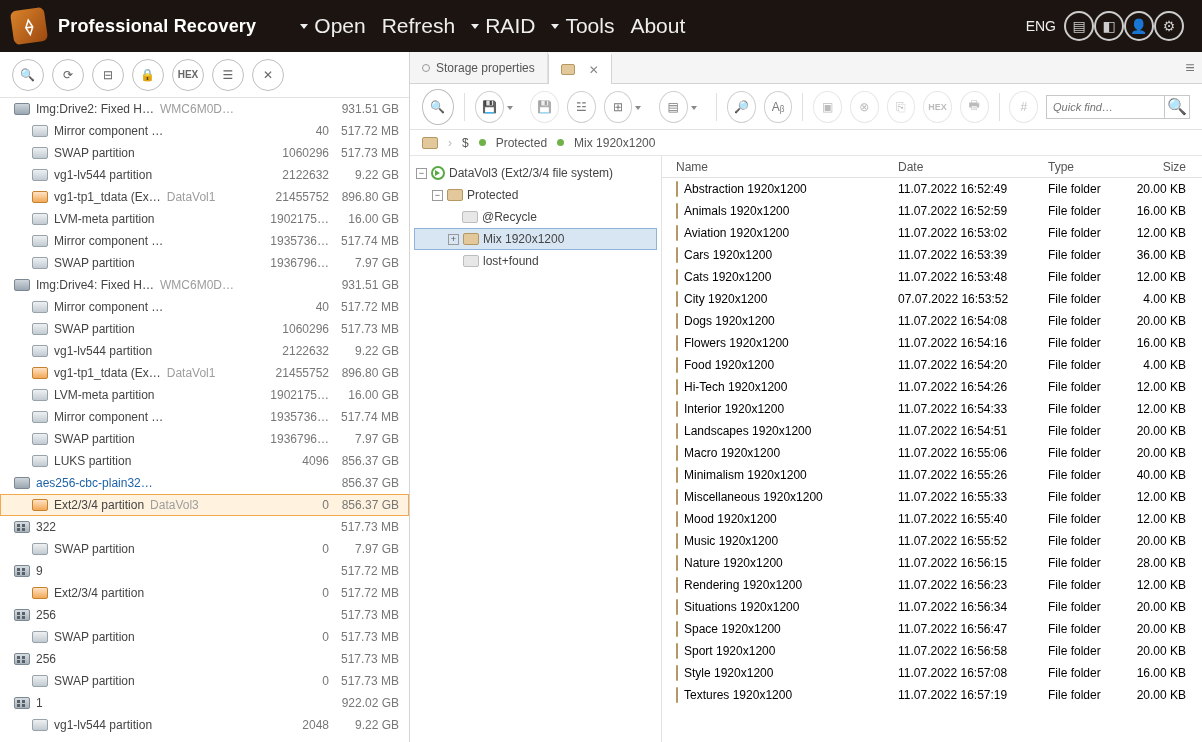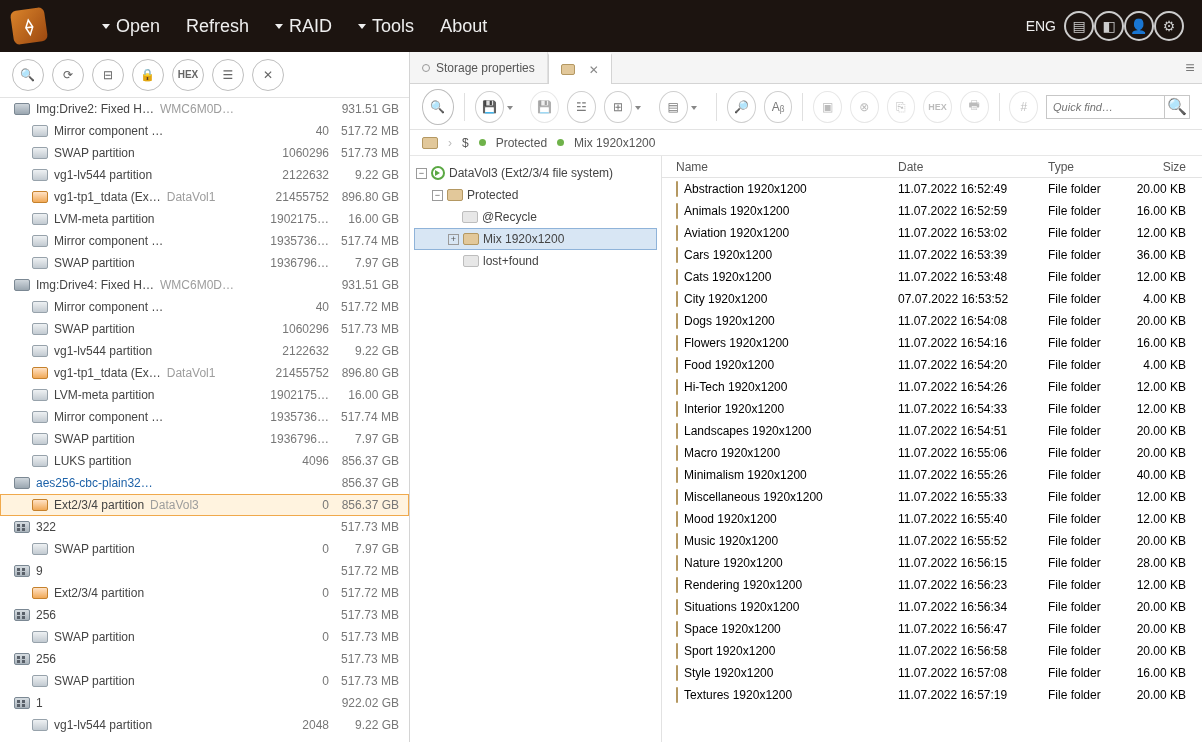--- a/index.html
+++ b/index.html
@@ -2,21 +2,21 @@
 <html><head>
 <meta charset="utf-8">
 <style>
 * { margin: 0; padding: 0; box-sizing: border-box; font-family: -apple-system, "Segoe UI", Arial, sans-serif; }
 html, body { width: 1202px; height: 742px; overflow: hidden; background: #fff; }
 
 
 .topbar { height: 52px; background: #1c1410; display: flex; align-items: center; padding: 0 18px 0 12px; color: #fff; }
 .logo { width: 34px; height: 34px; background: linear-gradient(135deg,#d9832a,#9c4810); border-radius: 6px; display: flex; align-items: center; justify-content: center; margin-right: 12px; transform: rotate(-8deg); font-weight: bold; color: #fff; }
 .brand { font-size: 18px; font-weight: 600; letter-spacing: .2px; }
-.menu { display: flex; gap: 26px; margin-left: 44px; font-size: 18px; }
+.menu { display: flex; gap: 16px; margin-left: 44px; font-size: 21px; }
 .menu-item { display: flex; align-items: center; cursor: pointer; color: #eee; }
 .tri { width: 0; height: 0; border-left: 4px solid transparent; border-right: 4px solid transparent; border-top: 5px solid #eee; margin-right: 6px; }
 .topbar-right { margin-left: auto; display: flex; align-items: center; }
 .lang { font-size: 14px; color: #eee; margin-right: 8px; cursor: pointer; }
 .top-icn { width: 30px; height: 30px; border: 2px solid #ccc; border-radius: 50%; display: flex; align-items: center; justify-content: center; cursor: pointer; color: #ccc; font-size: 14px;}
 
 
 .workspace { display: flex; height: calc(742px - 52px); }
 
 
@@ -96,20 +96,21 @@
 
 .g { font-family: Arial; }
 </style>
 </head>
 <body>
 
 <div class="topbar">
   <div class="logo">
       <span class="g">⟠</span>
     </div>
+  <div class="brand">Professional Recovery</div>
   <div class="menu">
     <div class="menu-item">
         <span class="tri"></span>
         <span>Open</span>
       </div>
     <div class="menu-item">
         <span>Refresh</span>
       </div>
     <div class="menu-item">
         <span class="tri"></span>

